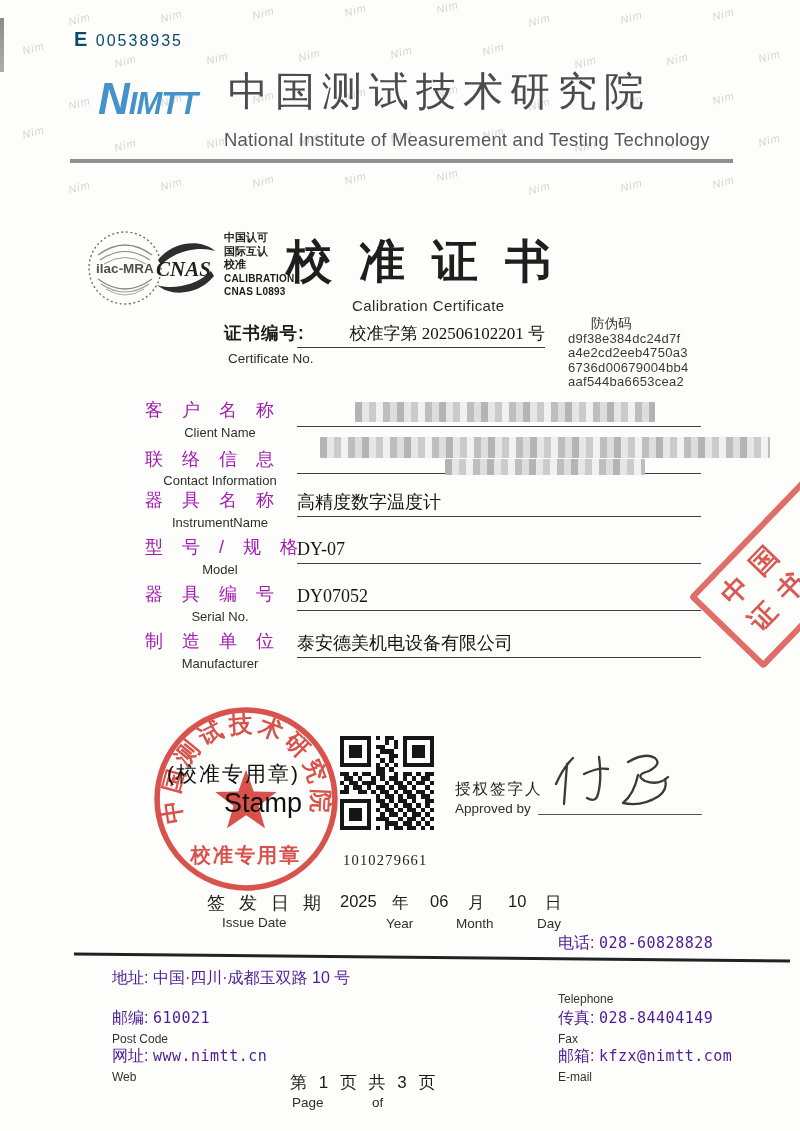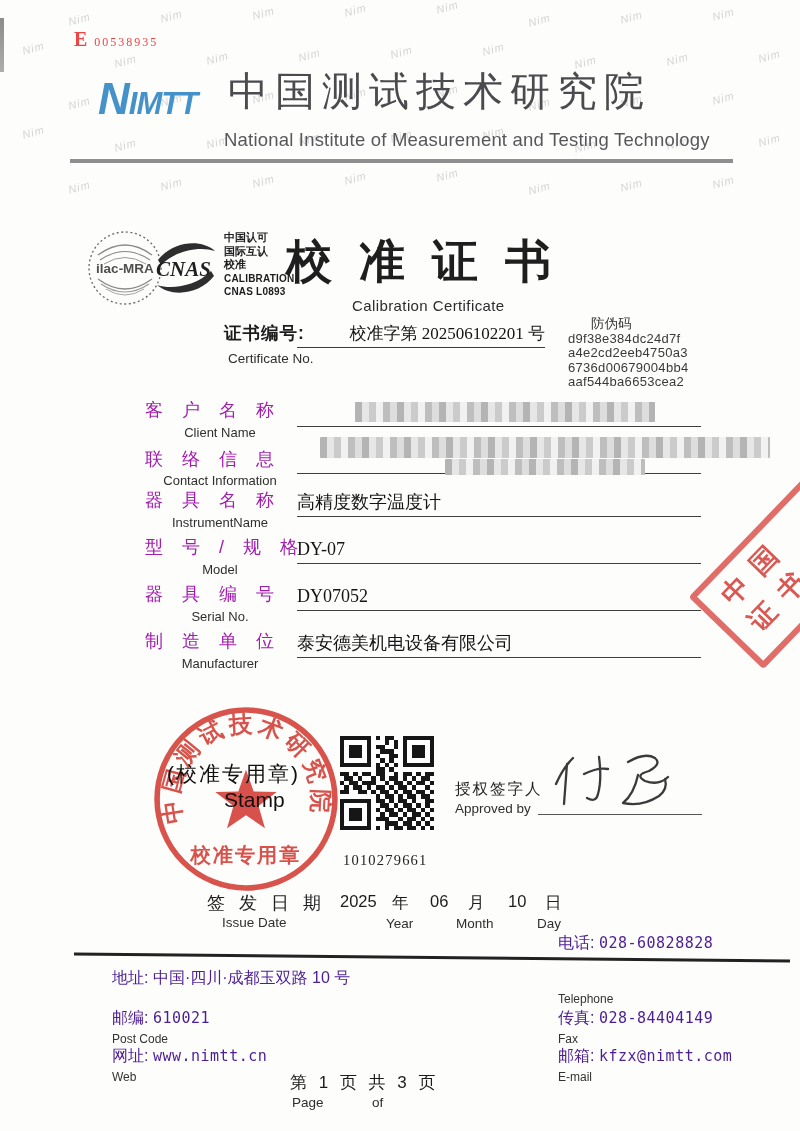--- a/index.html
+++ b/index.html
@@ -7,21 +7,21 @@
     position:relative;width:800px;height:1131px;margin:0 auto;
     background:#fdfdfc;overflow:hidden;color:#222;
     font-family:"Liberation Sans",sans-serif;
   }
   .abs{position:absolute;}
   
   .watermark{position:absolute;left:0;top:0;width:800px;height:205px;overflow:hidden;pointer-events:none;}
   .watermark span{position:absolute;font-size:11px;font-style:italic;color:rgba(178,178,178,.55);transform:rotate(-15deg);letter-spacing:1px;}
   .edge-smudge{position:absolute;left:0;top:18px;width:4px;height:54px;background:linear-gradient(#6f6f6f,#9a9a9a);opacity:.8;}
   
-  .serial{left:74px;top:28px;font-size:12px;letter-spacing:2px;color:#ef4444;font-family:Liberation Serif, serif;}
+  .serial{left:74px;top:28px;font-size:16px;letter-spacing:2px;color:#0c4a6e;font-family:Liberation Sans, sans-serif;}
   .serial::first-letter{font-size:20px;font-weight:700;}
   .nimtt{left:98px;top:74px;font-size:31px;font-style:italic;font-weight:900;color:#4492c9;letter-spacing:-1px;}
   .nimtt::first-letter{font-size:44px;}
   .inst-zh{left:228px;top:64px;font-size:40px;letter-spacing:7px;color:#4b4b4f;font-weight:500;font-family:"Liberation Serif","DejaVu Serif",serif;}
   .inst-en{left:224px;top:129px;font-size:18.5px;color:#57575b;font-weight:400;letter-spacing:.2px;}
   .hrule{left:70px;top:159px;width:663px;height:4px;background:#8f8f8f;}
   
   .ilac{left:86px;top:229px;}
   .cnas{left:152px;top:238px;}
   .cnas-txt{left:224px;top:231px;font-size:11px;font-weight:700;line-height:13.5px;color:#1d1d1d;}
@@ -54,21 +54,21 @@
     left:700px;top:520px;width:170px;height:104px;
     border:6px solid rgba(219,84,78,.85);border-radius:4px;
     transform:rotate(-46deg);
     color:rgba(213,70,64,.9);font-size:27px;font-weight:600;
     font-family:"Liberation Serif",serif;letter-spacing:14px;
     line-height:38px;padding:4px 0 0 18px;box-sizing:border-box;
   }
   
   .round-stamp{left:150px;top:703px;}
   .ov-zh{left:167px;top:760px;font-size:21px;color:#101010;letter-spacing:2px;font-weight:500;z-index:5;}
-  .ov-en{left:224px;top:788px;font-size:21px;color:#101010;z-index:5;}
+  .ov-en{left:224px;top:788px;font-size:27px;color:#101010;z-index:5;}
   .qr{left:340px;top:736px;width:94px;height:94px;display:grid;grid-template-columns:repeat(21,1fr);grid-auto-rows:1fr;background:#fff;}
   .qm{background:#161616;}
   .qr-num{left:343px;top:852px;font-size:14.5px;letter-spacing:1.2px;color:#222;font-family:"Liberation Serif",serif;}
   
   .appr-zh{left:455px;top:779px;font-size:15.5px;letter-spacing:2px;color:#1e1e1e;}
   .appr-en{left:455px;top:801px;font-size:13.5px;color:#2e2e2e;}
   .sig-line{left:538px;top:814px;width:164px;border-top:1.6px solid #555;}
   .sig{left:542px;top:748px;}
   
   .issue-zh{left:207px;top:891px;font-size:18px;word-spacing:9px;color:#1e1e1e;white-space:nowrap;}

